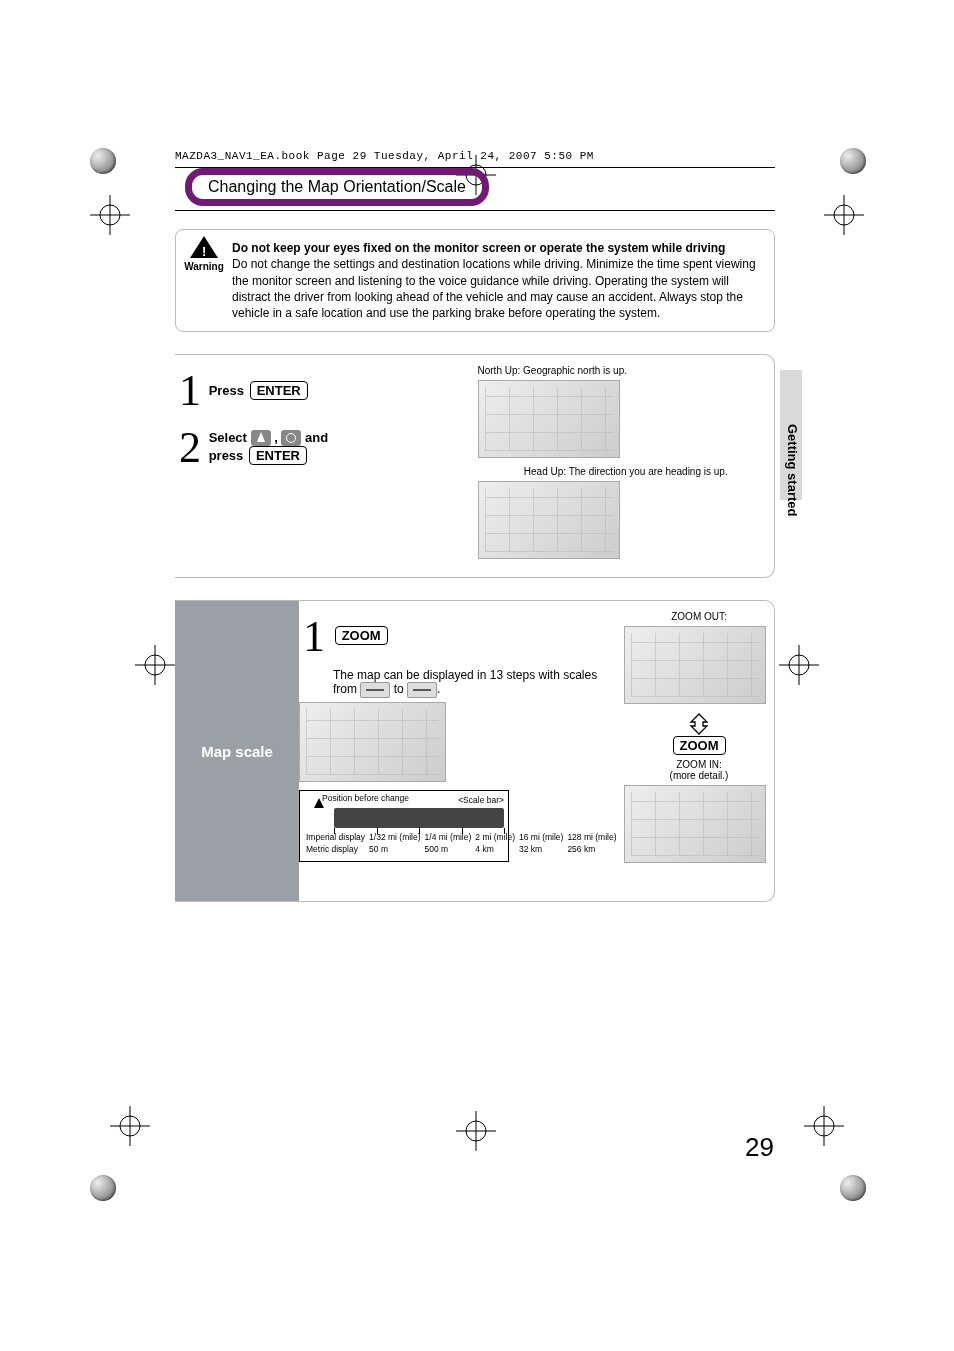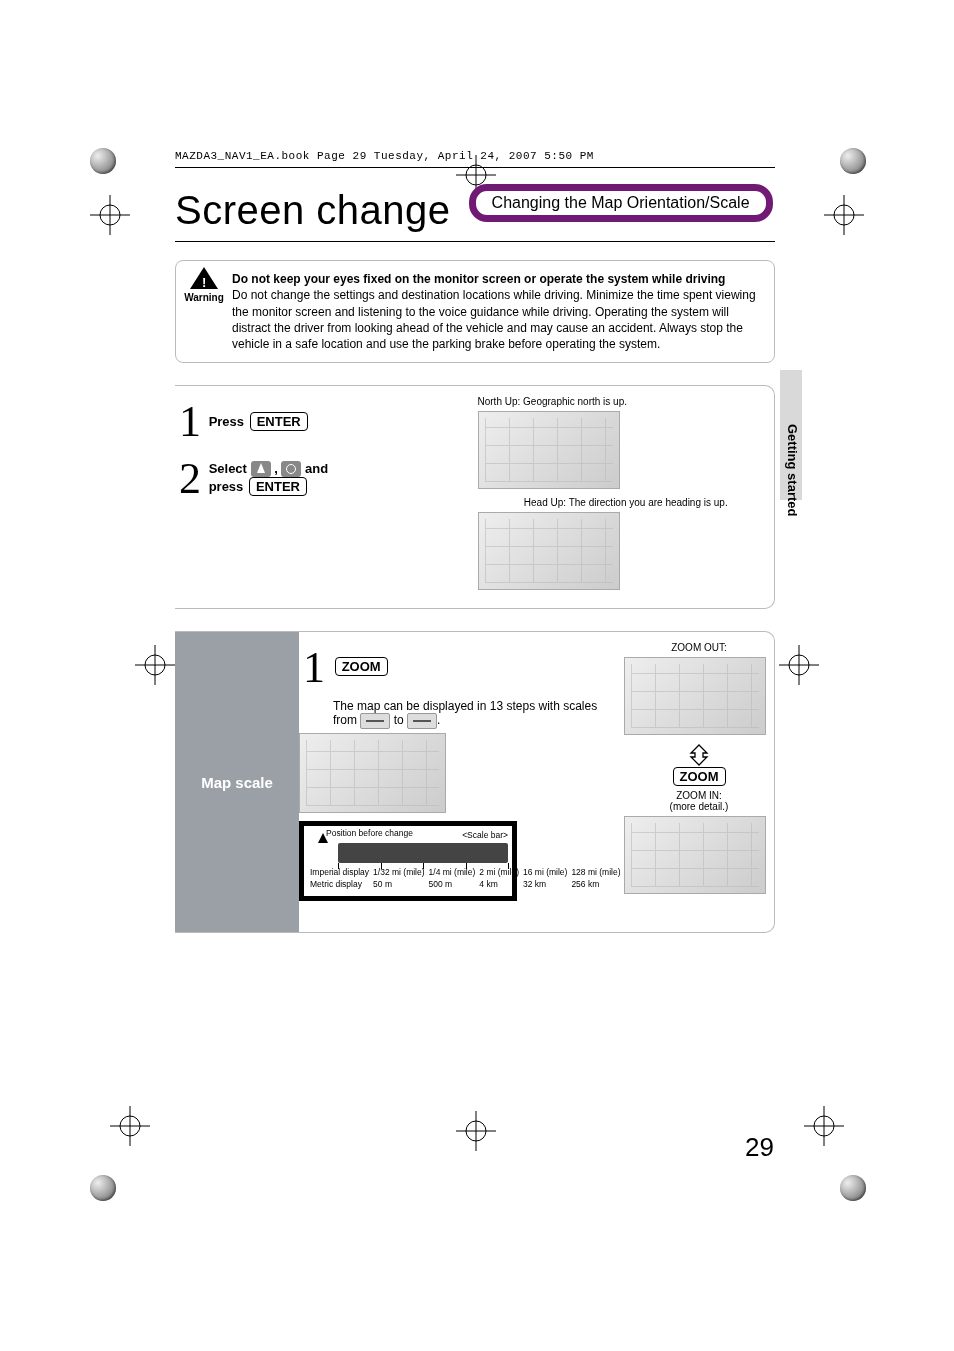--- a/index.html
+++ b/index.html
@@ -74,21 +74,21 @@
   .scaleicon::after { content:""; position:absolute; left:5px; right:5px; top:6px; height:2px; background:#555; }
 
   .shot { width:140px; height:92px; background:linear-gradient(135deg,#eee,#ccc);
     border:1px solid #aaa; display:block; margin:4px 0 8px; position:relative; }
   .shot::after { content:""; position:absolute; inset:6px; background:
     repeating-linear-gradient(0deg,#bbb 0,#bbb 1px,transparent 1px,transparent 18px),
     repeating-linear-gradient(90deg,#bbb 0,#bbb 1px,transparent 1px,transparent 24px); opacity:.6; }
   .shot.small { width:140px; height:76px; }
   .caption { font-size:10px; text-align:center; }
 
-  .scalebox { border:5px solid #000000; margin-top:6px; font-size:9px; width:200px; padding:4px 4px 6px; }
+  .scalebox { border:1px solid #000000; margin-top:6px; font-size:9px; width:200px; padding:4px 4px 6px; }
   .scalebox table { border-collapse:collapse; width:100%; font-size:8.5px; }
   .scalebox td { padding:1px 2px; white-space:nowrap; }
   .scalebar { height:20px; background:#444; margin:3px 0 3px 30px; position:relative; border-radius:2px; }
   .scalebar::before { content:""; position:absolute; left:-20px; top:-10px;
     border-left:5px solid transparent; border-right:5px solid transparent; border-bottom:10px solid #000; }
   .sbtick { position:absolute; top:20px; width:1px; height:6px; background:#000; }
 
   .side-tab { position:absolute; right:152px; top:370px; width:22px; height:130px;
     background:#d9d9d9; }
   .side-text { position:absolute; right:154px; top:424px; font-size:13px; font-weight:bold;
@@ -169,21 +169,20 @@
 
 <div class="side-tab"></div>
 <div class="side-text">Getting started</div>
 <div class="page-num">29</div>
 
 <div class="page">
   <div class="src-line">MAZDA3_NAV1_EA.book  Page 29  Tuesday, April 24, 2007  5:50 PM</div>
   <div style="border-top:1px solid #000; margin-top:4px;"></div>
 
   <div class="title-row">
-    <span class="page-title">Screen change</span>
     <span class="subtitle-pill">Changing the Map Orientation/Scale</span>
   </div>
   <div class="title-rule"></div>
 
   <div class="warning-box">
     <div class="warning-icon">
       <div class="tri">
           <span class="bang">!</span>
         </div>
       <div class="label">Warning</div>

